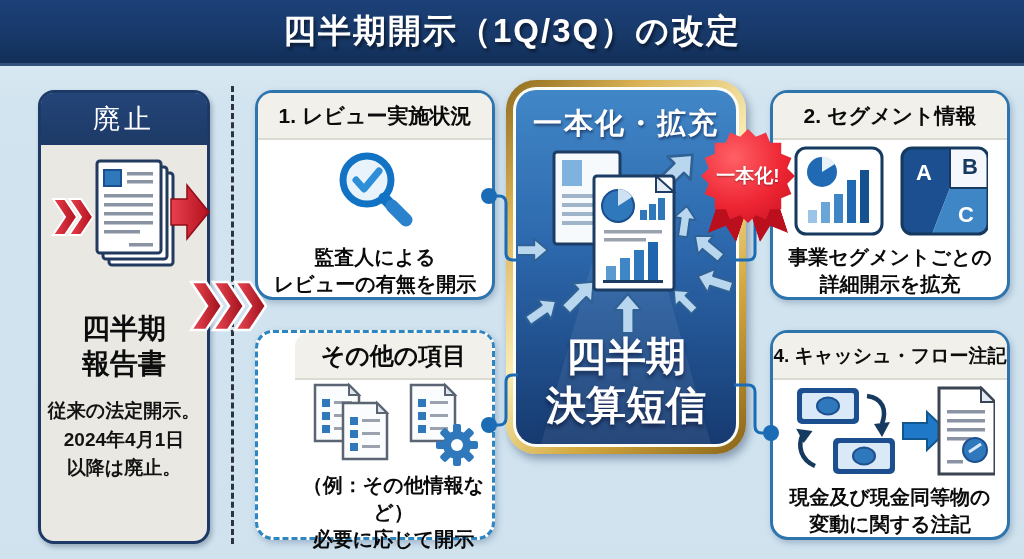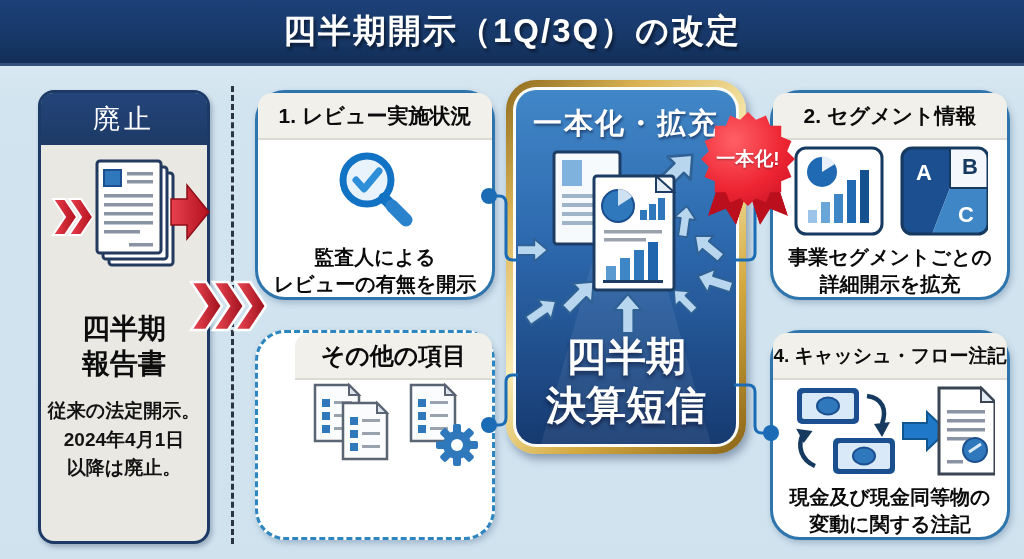--- a/index.html
+++ b/index.html
@@ -41,21 +41,21 @@
   }
   
   .divider{
     position:absolute;left:231px;top:86px;height:458px;width:0;
     border-left:3px dashed #2b3542;
   }
   .chev-big{position:absolute;left:189px;top:279px;z-index:5;}
   
   .sbox{
     position:absolute;width:240px;height:210px;background:#fff;
-    border-radius:30px;box-sizing:border-box;
+    border-radius:18px;box-sizing:border-box;
     box-shadow:2px 3px 6px rgba(40,70,110,.28);
   }
   .sbox.solid{border:3px solid #2e74ad;}
   .sbox.dashed{border:3px dashed #2e86c1;}
   .sbox .ttl{
     height:45px;background:#f1f0ea;border-bottom:2px solid #dcdbd2;
     border-radius:14px 14px 0 0;display:flex;align-items:center;justify-content:center;
     font-weight:bold;font-size:21px;color:#0b0b0b;letter-spacing:0;
   }
   .sbox .ttl.big{font-size:24px;}
@@ -91,21 +91,21 @@
     font-size:29px;font-weight:bold;letter-spacing:2px;
     text-shadow:1px 2px 3px rgba(0,0,30,.5);
   }
   .center-illus{position:absolute;left:2px;top:56px;z-index:1;}
   .center-title{
     position:absolute;left:0;bottom:14px;width:100%;z-index:3;text-align:center;color:#fff;
     font-size:40px;font-weight:bold;line-height:1.22;white-space:pre-line;
     text-shadow:0 3px 4px rgba(0,0,30,.55);
   }
   
-  .rosette{position:absolute;left:699px;top:112px;width:98px;height:122px;z-index:8;}
+  .rosette{position:absolute;left:699px;top:129px;width:98px;height:122px;z-index:8;}
   .ribbon{position:absolute;top:58px;width:30px;height:52px;background:#bb0f1e;
     clip-path:polygon(0 0,100% 0,100% 100%,50% 76%,0 100%);}
   .ribbon.l{left:16px;transform:rotate(18deg);}
   .ribbon.r{right:16px;transform:rotate(-18deg);}
   .medal{
     position:absolute;left:2px;top:0;width:94px;height:94px;
     background:radial-gradient(circle at 35% 30%,#ff6066 0%,#ee2533 55%,#c11021 100%);
     clip-path:polygon(50% 0%,58.3% 8.3%,69.1% 3.8%,73.6% 14.7%,85.4% 14.6%,85.3% 26.4%,96.2% 30.9%,91.7% 41.7%,100% 50%,91.7% 58.3%,96.2% 69.1%,85.3% 73.6%,85.4% 85.4%,73.6% 85.3%,69.1% 96.2%,58.3% 91.7%,50% 100%,41.7% 91.7%,30.9% 96.2%,26.4% 85.3%,14.6% 85.4%,14.7% 73.6%,3.8% 69.1%,8.3% 58.3%,0% 50%,8.3% 41.7%,3.8% 30.9%,14.7% 26.4%,14.6% 14.6%,26.4% 14.7%,30.9% 3.8%,41.7% 8.3%);
     display:flex;align-items:center;justify-content:center;
   }
@@ -234,20 +234,22 @@
           <rect x="-4" y="-21" width="8" height="10" rx="2" transform="rotate(45)"></rect>
           <rect x="-4" y="11" width="8" height="10" rx="2" transform="rotate(45)"></rect>
           <rect x="-21" y="-4" width="10" height="8" rx="2" transform="rotate(45)"></rect>
           <rect x="11" y="-4" width="10" height="8" rx="2" transform="rotate(45)"></rect>
         </g>
         <circle cx="0" cy="0" r="14" fill="#2e78bb"></circle>
         <circle cx="0" cy="0" r="6" fill="#fff"></circle>
       </g>
     </svg>
   </div>
+  <div class="body">（例：その他情報など）
+必要に応じて開示</div>
 </div>
 
 <div class="center-wrap">
   <div class="center-white">
     <div class="center-blue">
       <div class="center-hdr">一本化・拡充</div>
       <svg class="center-illus" width="216" height="192" viewBox="0 0 216 192">
         <defs>
           <polygon id="ar" points="12,0 24,14 17,14 17,34 7,34 7,14 0,14"></polygon>
         </defs>

